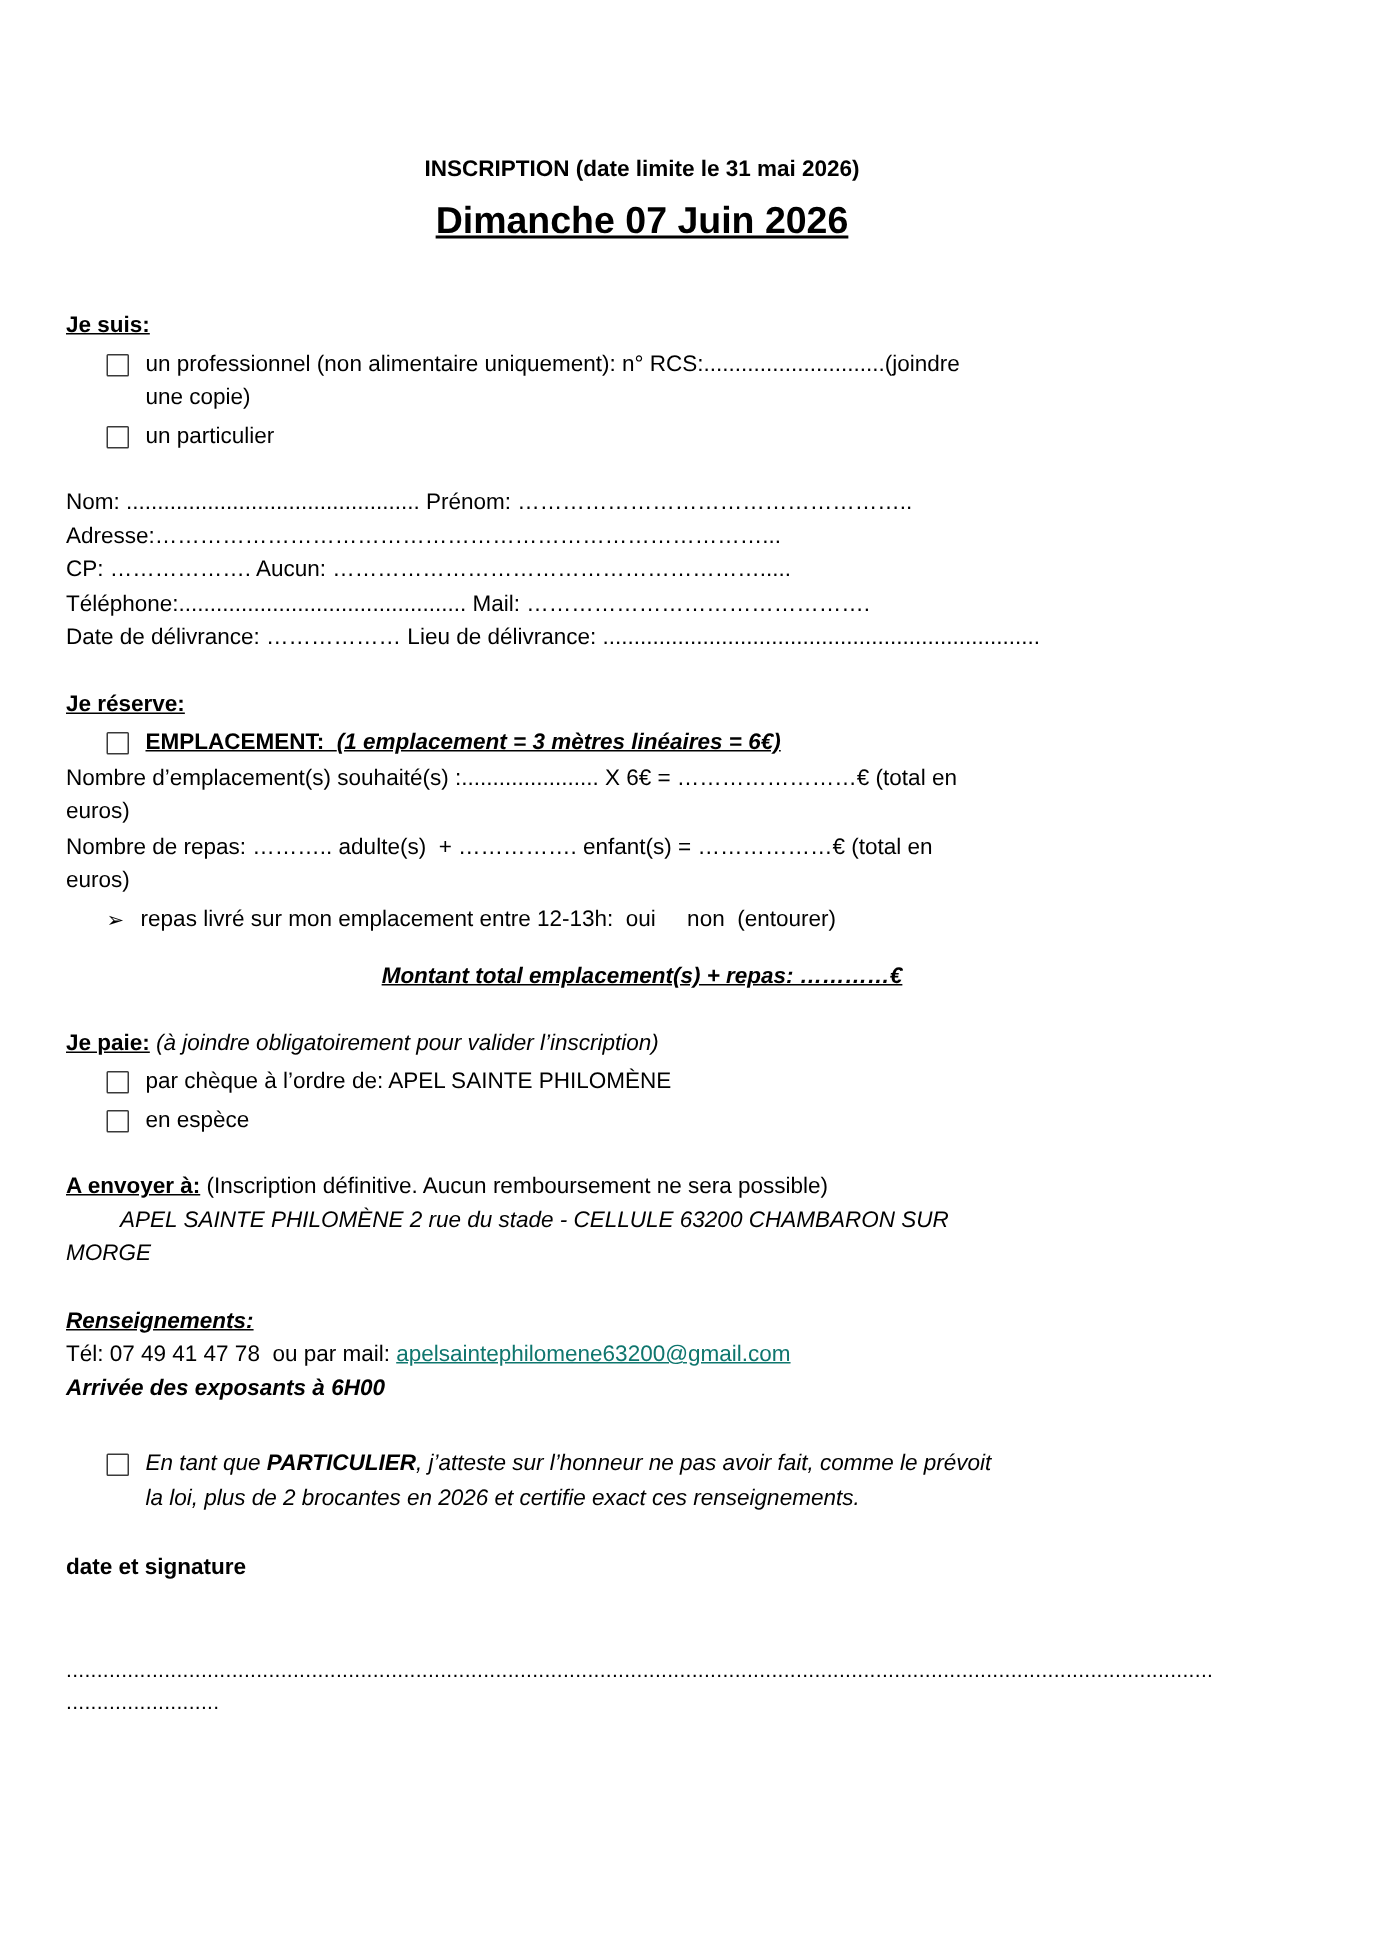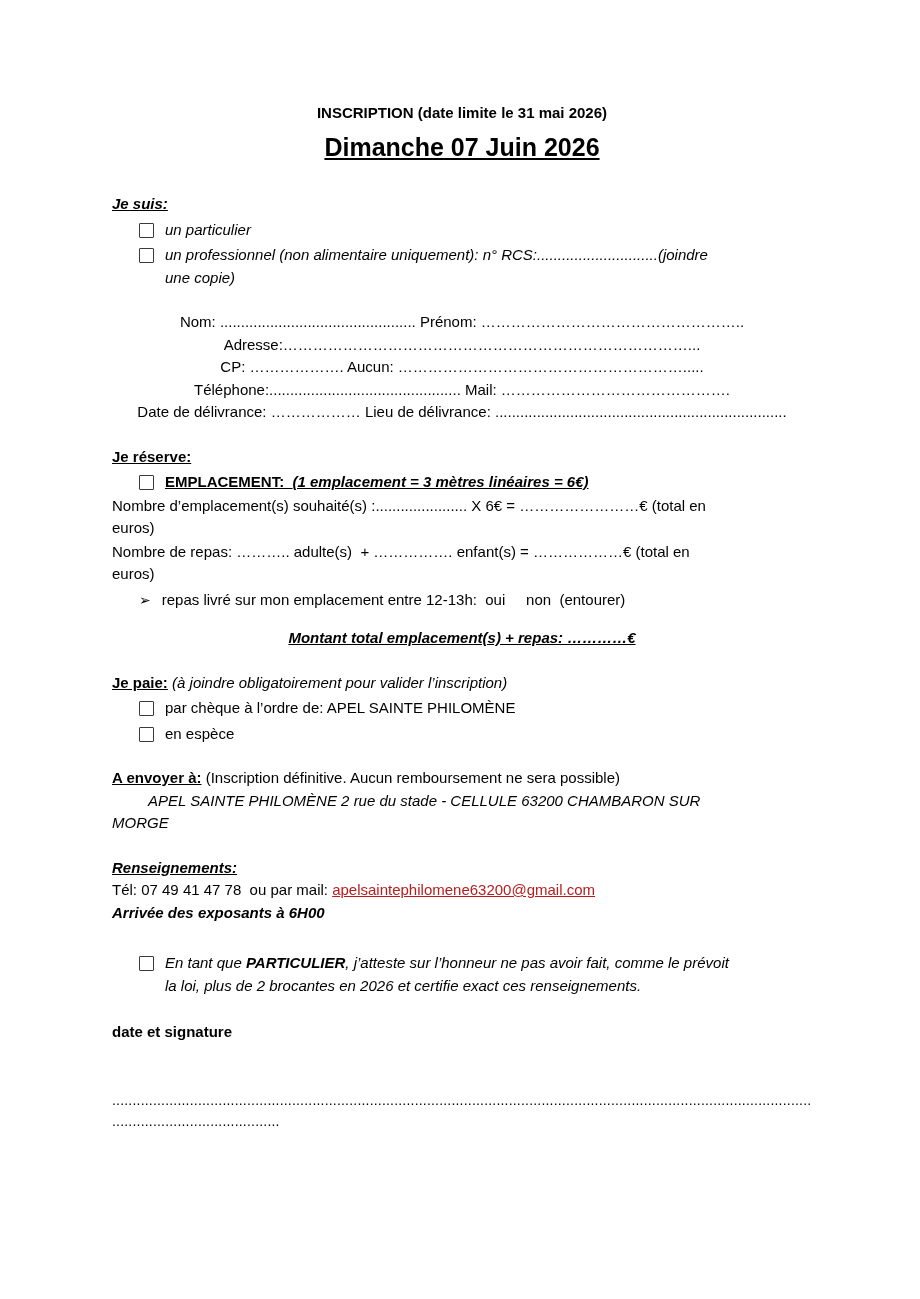--- a/index.html
+++ b/index.html
@@ -2,75 +2,75 @@
 <html><head>
 <meta charset="utf-8">
 <style>
   html, body { margin: 0; padding: 0; background: #ffffff; }
   .page {
     position: relative;
     width: 920px;
     height: 1299px;
     box-sizing: border-box;
     background: #ffffff;
-    padding: 102px 108px 0 112px;
+    padding: 102px 108px 0 44px;
     font-family: "Liberation Sans", "DejaVu Sans", sans-serif;
     font-size: 15px;
     line-height: 1.5;
     color: #000000;
     overflow: hidden;
   }
   .center { text-align: center; }
   .b { font-weight: 700; }
   .i { font-style: italic; }
   .u { text-decoration: underline; }
   .txt { white-space: pre-wrap; overflow-wrap: anywhere; }
   .date-line { font-size: 25px; margin-top: 4px; }
   section { margin-top: 22px; }
-  .sect-je-suis { margin-top: 27px; font-style: italic; }
+  .sect-je-suis { margin-top: 40px; }
   .row { display: flex; gap: 11px; padding-left: 27px; margin-top: 3px; align-items: flex-start; }
   .box {
     width: 13px; height: 13px;
     border: 1.6px solid #3a3a3a;
     border-radius: 1px;
     flex: 0 0 auto;
     margin-top: 4px;
     background: #ffffff;
   }
   .arrow-glyph { flex: 0 0 auto; font-size: 14px; line-height: 22px; }
-  .fields div { margin: 0; text-align: center; }
+  .fields div { margin: 0; }
   .para { margin-top: 1px; }
   .montant-wrap { margin: 16px 0 6px 0; }
   .addr { text-indent: 36px; }
-  .mail-link { color: #b91c1c; text-decoration: underline; cursor: pointer; }
+  .mail-link { color: #0f766e; text-decoration: underline; cursor: pointer; }
   .sect-attestation { margin-top: 28px; }
   .sect-signature { margin-top: 24px; }
   .sect-souhait { margin-top: 46px; }
   .dots-line { margin-top: 4px; font-size: 14px; letter-spacing: 0.2px; }
 </style>
 </head>
 <body>
 
 <div class="page">
 
   <header class="center">
     <div class="b txt">INSCRIPTION (date limite le 31 mai 2026)</div>
     <div class="b u date-line txt">Dimanche 07 Juin 2026</div>
   </header>
 
   <section class="sect-je-suis">
     <div class="b u txt">Je suis:</div>
     <div class="row">
       <span class="box"></span>
-      <span class="txt">un particulier</span>
+      <span class="txt">un professionnel (non alimentaire uniquement): n° RCS:.............................(joindre
+une copie)</span>
     </div>
     <div class="row">
       <span class="box"></span>
-      <span class="txt">un professionnel (non alimentaire uniquement): n° RCS:.............................(joindre
-une copie)</span>
+      <span class="txt">un particulier</span>
     </div>
   </section>
 
   <section class="fields">
     <div class="txt">Nom: ............................................... Prénom: ……………………………………………..</div>
     <div class="txt">Adresse:………………………………………………………………………...</div>
     <div class="txt">CP: ………………. Aucun: ………………………………………………….....</div>
     <div class="txt">Téléphone:.............................................. Mail: ……………………………………….</div>
     <div class="txt">Date de délivrance: ……………… Lieu de délivrance: ......................................................................</div>
   </section>

